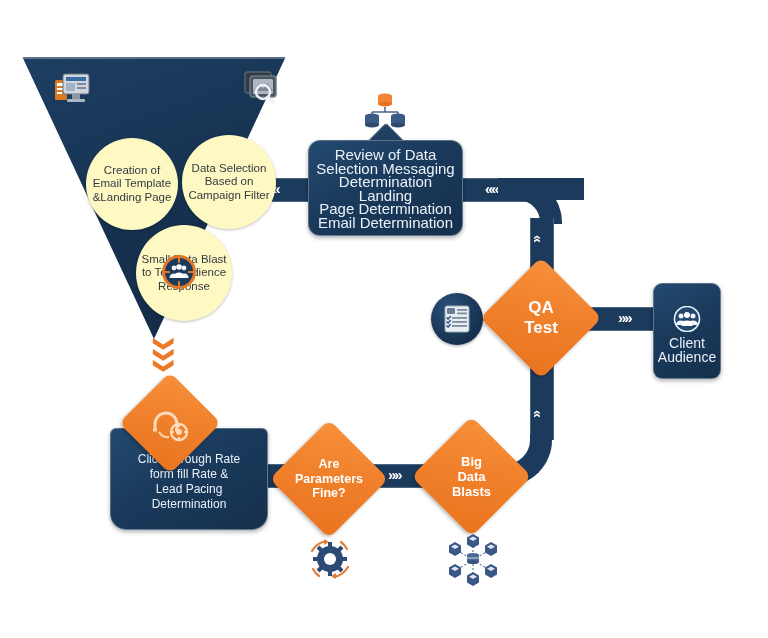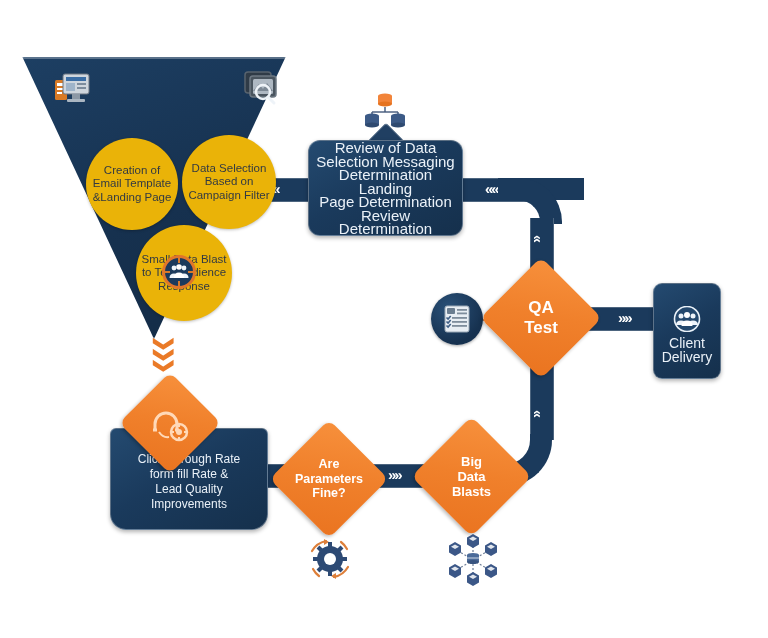--- a/index.html
+++ b/index.html
@@ -27,21 +27,21 @@
     filter:drop-shadow(1px 2px 2px rgba(0,0,0,.25));
   }
   #funnel .tri:before{
     content:"";position:absolute;inset:0;
     clip-path:polygon(3% 0%,97% 0%,50% 100%);
     border:2px solid rgba(255,255,255,.28);
     -webkit-mask:linear-gradient(#fff 0 0);
   }
   .bubble{
     position:absolute;border-radius:50%;
-    background:#eab308;
+    background:#fef9c3;
     box-shadow:0 1px 3px rgba(0,0,0,.25);
     color:#333a42;
     font-size:11.5px;line-height:13.5px;
     padding:4px;
     box-sizing:border-box;
   }
   #bub1{left:72px;top:81px;width:92px;height:92px;}
   #bub2{left:168px;top:78px;width:94px;height:94px;}
   #bub3{left:122px;top:168px;width:96px;height:96px;}
 
@@ -266,21 +266,21 @@
       <ellipse cx="36" cy="35" rx="7" ry="2.6" fill="#2f4a70"></ellipse>
     </svg>
   </span>
 
   <div id="review" class="navy-card abs center-txt" data-name="review-of-data-card">
     <div class="notch" data-name="review-card-notch"></div>
     <span data-name="review-line-1">Review of Data</span>
     <span data-name="review-line-2">Selection Messaging</span>
     <span data-name="review-line-3">Determination Landing</span>
     <span data-name="review-line-4">Page Determination</span>
-    <span data-name="review-line-5">Review Determination</span>
+    <span data-name="review-line-5">Email Determination</span>
   </div>
 
   <span class="icon-wrap circ-navy" data-name="checklist-clipboard-icon" style="left:431px;top:293px;width:52px;height:52px;">
     <svg width="32" height="32" viewBox="0 0 32 32" style="margin:10px;">
       <rect x="4" y="3" width="24" height="26" rx="2" fill="#e8eef4" stroke="#9aa8b6" stroke-width="1"></rect>
       <rect x="6" y="5" width="8" height="6" rx="1" fill="#6a7d90"></rect>
       <rect x="16" y="6" width="10" height="1.8" fill="#7e8d9c"></rect>
       <rect x="16" y="9.5" width="10" height="1.8" fill="#7e8d9c"></rect>
       <rect x="11" y="14" width="15" height="1.8" fill="#7e8d9c"></rect>
       <rect x="11" y="18" width="15" height="1.8" fill="#7e8d9c"></rect>
@@ -306,28 +306,28 @@
         <circle cx="15" cy="13" r="12.5" fill="#24486d" stroke="#e9f1f8" stroke-width="1.6"></circle>
         <circle cx="9" cy="10" r="2.5" fill="#eef4fa"></circle>
         <circle cx="21" cy="10" r="2.5" fill="#eef4fa"></circle>
         <circle cx="15" cy="9" r="3" fill="#ffffff"></circle>
         <path d="M4 19 q0-4.5 5-4.5 q5 0 5 4.5 z" fill="#eef4fa"></path>
         <path d="M16 19 q0-4.5 5-4.5 q5 0 5 4.5 z" fill="#eef4fa"></path>
         <path d="M9.5 20 q0-5.5 5.5-5.5 q5.5 0 5.5 5.5 z" fill="#ffffff"></path>
       </svg>
     </span>
     <span data-name="client-delivery-line-1">Client</span>
-    <span data-name="client-delivery-line-2">Delivery</span>
+    <span data-name="client-delivery-line-2">Audience</span>
   </div>
 
   <div id="ctr-card" class="navy-card abs center-txt" data-name="click-through-rate-card">
     <span data-name="ctr-line-1">Click Through Rate</span>
     <span data-name="ctr-line-2">form fill Rate &amp;</span>
-    <span data-name="ctr-line-3">Lead Quality</span>
-    <span data-name="ctr-line-4">Improvements</span>
+    <span data-name="ctr-line-3">Lead Pacing</span>
+    <span data-name="ctr-line-4">Determination</span>
   </div>
 
   <div id="ctr-diamond" class="diamond" data-name="lead-magnet-diamond">
     <div class="dlabel" data-name="lead-magnet-icon">
       <svg width="46" height="42" viewBox="0 0 46 42">
         <path d="M8 22 a11 11 0 0 1 22 0" fill="none" stroke="#ffd9b8" stroke-width="3"></path>
         <line x1="8" y1="22" x2="8" y2="28" stroke="#ffd9b8" stroke-width="3"></line>
         <line x1="30" y1="22" x2="30" y2="28" stroke="#ffd9b8" stroke-width="3"></line>
         <line x1="6" y1="28" x2="10" y2="28" stroke="#ffd9b8" stroke-width="3"></line>
         <line x1="28" y1="28" x2="32" y2="28" stroke="#ffd9b8" stroke-width="3"></line>

